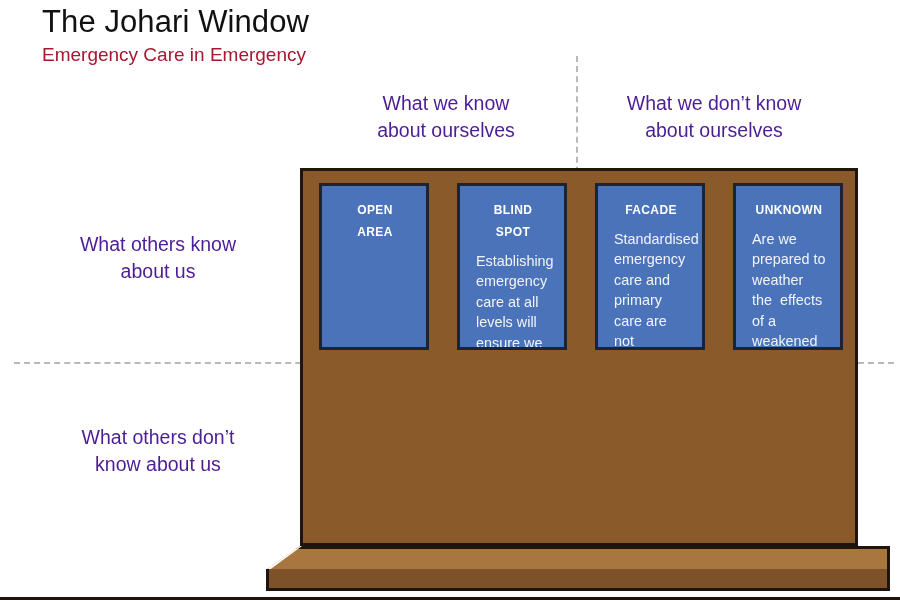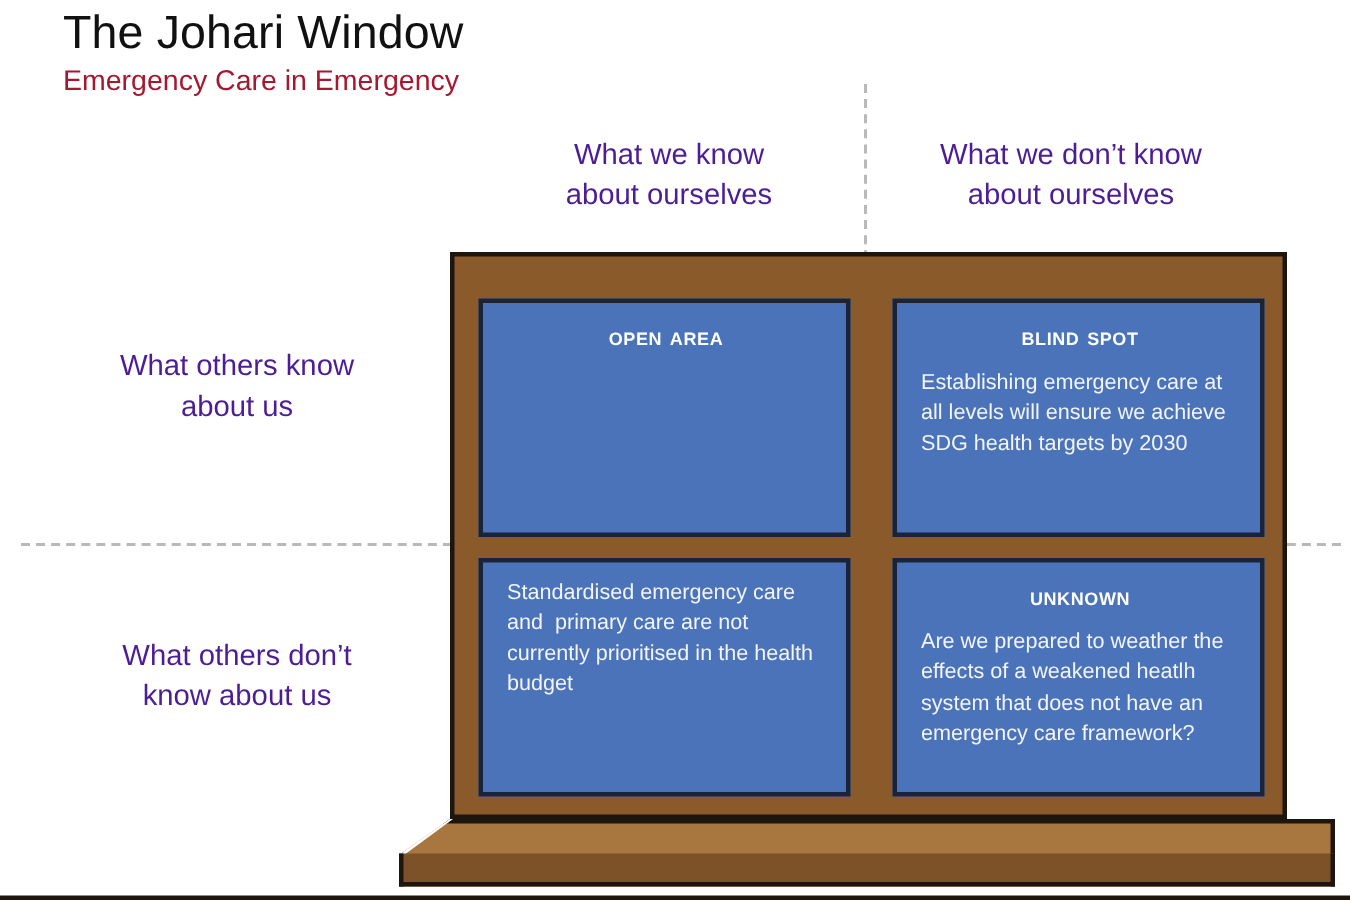--- a/index.html
+++ b/index.html
@@ -68,25 +68,25 @@
   #window-frame {
     position: absolute;
     left: 300px;
     top: 168px;
     width: 558px;
     height: 378px;
     background: #8a5a2b;
     border: 3px solid #1d150e;
     box-sizing: border-box;
     display: grid;
-    grid-template-columns: 1fr 1fr;
+    grid-template-columns: 1fr 1fr 1fr 1fr;
     grid-template-rows: 1fr 1fr;
     column-gap: 28px;
     row-gap: 14px;
-    padding: 28px 12px 12px 16px;
+    padding: 12px 12px 12px 16px;
   }
   .pane {
     background: #4a73b9;
     border: 3px solid #1b2436;
     box-sizing: border-box;
     padding: 10px 14px 8px 16px;
     overflow: hidden;
     position: relative;
   }
   .pane-title {
@@ -177,20 +177,21 @@
     <div class="pane">
       <div class="pane-title">Open Area</div>
     </div>
 
     <div class="pane">
       <div class="pane-title">Blind Spot</div>
       <div class="pane-body">Establishing emergency care at all levels will ensure we achieve SDG health targets by 2030</div>
     </div>
 
     <div class="pane">
+      <div class="pane-title">Facade</div>
       <div class="pane-body">Standardised emergency care and  primary care are not currently prioritised in the health budget</div>
     </div>
 
     <div class="pane">
       <div class="pane-title">Unknown</div>
       <div class="pane-body">Are we prepared to weather the  effects of a weakened heatlh system that does not have an emergency care framework?</div>
     </div>
 
   </div>
 

